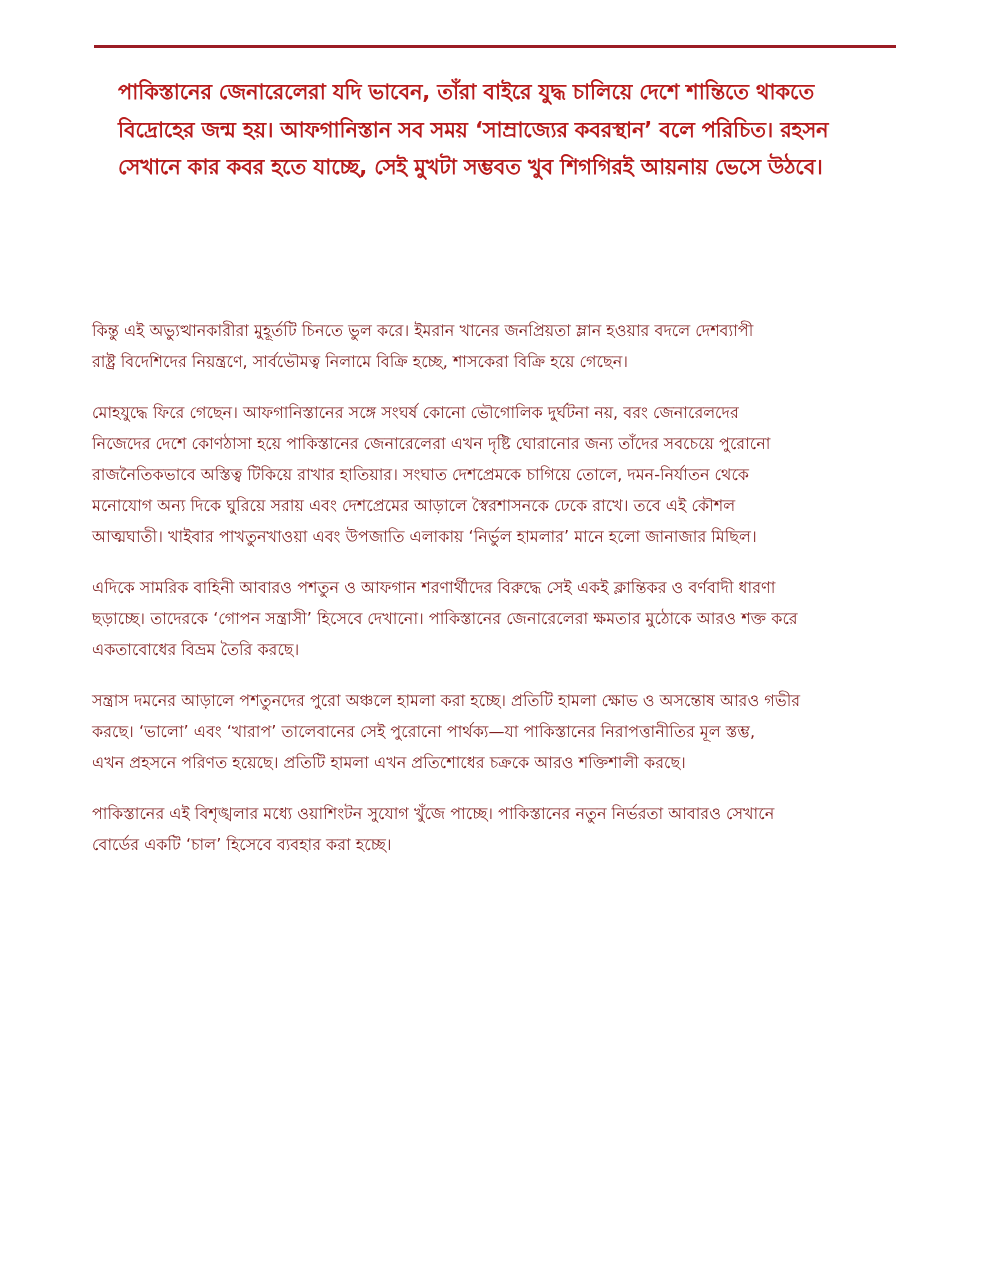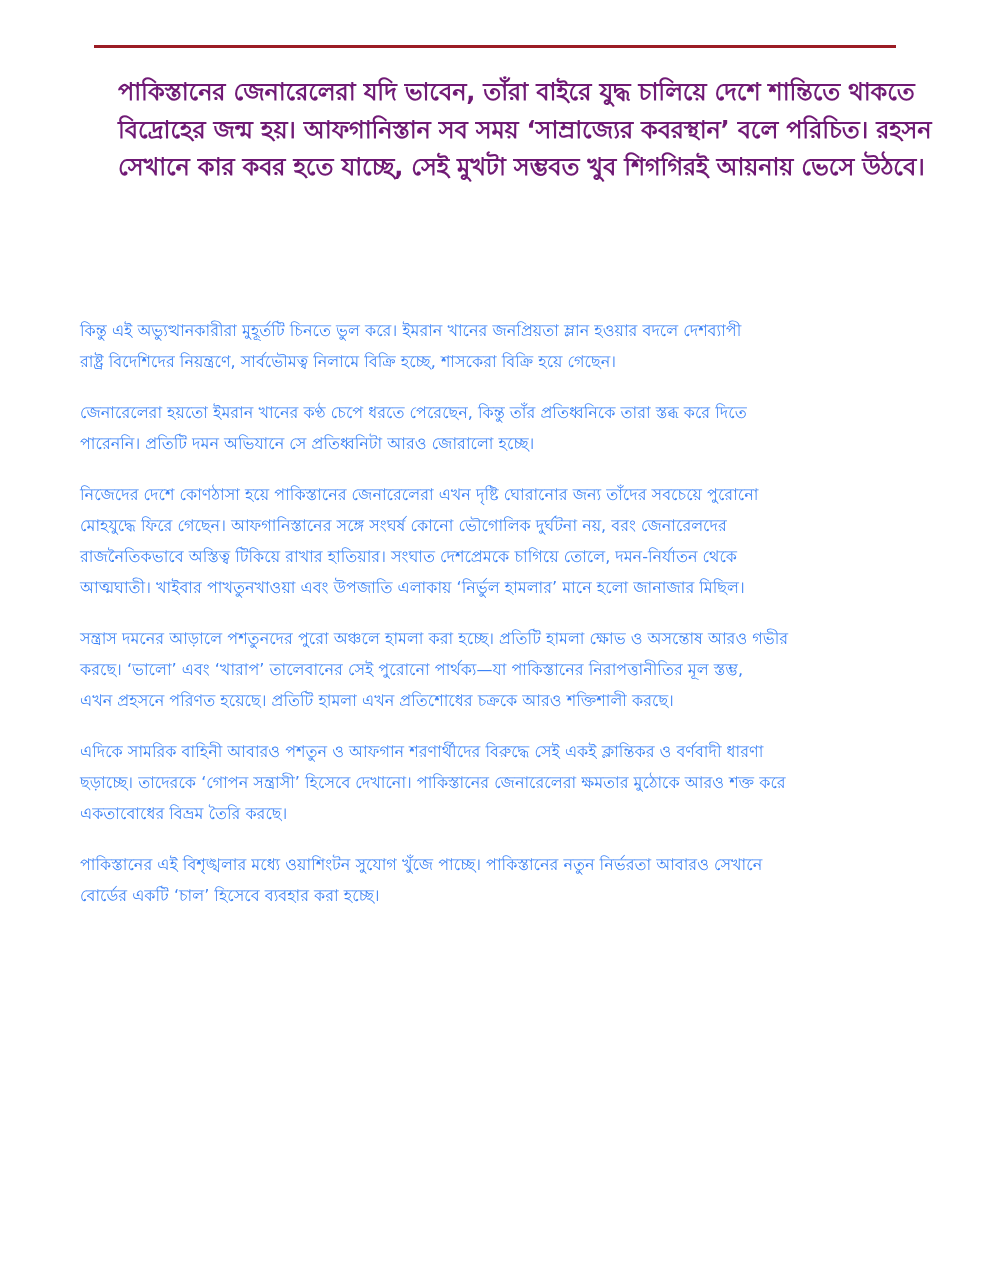--- a/index.html
+++ b/index.html
@@ -22,36 +22,36 @@
       width: 802px;
       height: 3px;
       background: #9b1c24;
     }
     .pull-quote {
       position: absolute;
       left: 118px;
       top: 74px;
       width: 760px;
       font-weight: bold;
-      font-size: 24px;
+      font-size: 21px;
       line-height: 37.5px;
-      color: #701a75;
+      color: #b91c1c;
       letter-spacing: -0.2px;
     }
     .pull-quote .line {
       display: block;
       white-space: nowrap;
     }
     .body-text {
       position: absolute;
-      left: 80px;
+      left: 92px;
       top: 315px;
       width: 850px;
       font-size: 16px;
-      color: #3b82f6;
+      color: #7f1d1d;
     }
     .para {
       margin: 0 0 20px 0;
       line-height: 31px;
     }
     .para .line {
       display: block;
       white-space: nowrap;
     }
   </style>
@@ -65,36 +65,33 @@
   <span class="line">বিদ্রোহের জন্ম হয়। আফগানিস্তান সব সময় ‘সাম্রাজ্যের কবরস্থান’ বলে পরিচিত। রহসন</span>
   <span class="line">সেখানে কার কবর হতে যাচ্ছে, সেই মুখটা সম্ভবত খুব শিগগিরই আয়নায় ভেসে উঠবে।</span>
 </div>
 
 <div class="body-text">
   <p class="para">
     <span class="line">কিন্তু এই অভ্যুত্থানকারীরা মুহূর্তটি চিনতে ভুল করে। ইমরান খানের জনপ্রিয়তা ম্লান হওয়ার বদলে দেশব্যাপী</span>
     <span class="line">রাষ্ট্র বিদেশিদের নিয়ন্ত্রণে, সার্বভৌমত্ব নিলামে বিক্রি হচ্ছে, শাসকেরা বিক্রি হয়ে গেছেন।</span>
   </p>
   <p class="para">
-    <span class="line">জেনারেলেরা হয়তো ইমরান খানের কণ্ঠ চেপে ধরতে পেরেছেন, কিন্তু তাঁর প্রতিধ্বনিকে তারা স্তব্ধ করে দিতে</span>
-    <span class="line">পারেননি। প্রতিটি দমন অভিযানে সে প্রতিধ্বনিটা আরও জোরালো হচ্ছে।</span>
+    <span class="line">মোহযুদ্ধে ফিরে গেছেন। আফগানিস্তানের সঙ্গে সংঘর্ষ কোনো ভৌগোলিক দুর্ঘটনা নয়, বরং জেনারেলদের</span>
+    <span class="line">নিজেদের দেশে কোণঠাসা হয়ে পাকিস্তানের জেনারেলেরা এখন দৃষ্টি ঘোরানোর জন্য তাঁদের সবচেয়ে পুরোনো</span>
+    <span class="line">রাজনৈতিকভাবে অস্তিত্ব টিকিয়ে রাখার হাতিয়ার। সংঘাত দেশপ্রেমকে চাগিয়ে তোলে, দমন-নির্যাতন থেকে</span>
+    <span class="line">মনোযোগ অন্য দিকে ঘুরিয়ে সরায় এবং দেশপ্রেমের আড়ালে স্বৈরশাসনকে ঢেকে রাখে। তবে এই কৌশল</span>
+    <span class="line">আত্মঘাতী। খাইবার পাখতুনখাওয়া এবং উপজাতি এলাকায় ‘নির্ভুল হামলার’ মানে হলো জানাজার মিছিল।</span>
   </p>
   <p class="para">
-    <span class="line">নিজেদের দেশে কোণঠাসা হয়ে পাকিস্তানের জেনারেলেরা এখন দৃষ্টি ঘোরানোর জন্য তাঁদের সবচেয়ে পুরোনো</span>
-    <span class="line">মোহযুদ্ধে ফিরে গেছেন। আফগানিস্তানের সঙ্গে সংঘর্ষ কোনো ভৌগোলিক দুর্ঘটনা নয়, বরং জেনারেলদের</span>
-    <span class="line">রাজনৈতিকভাবে অস্তিত্ব টিকিয়ে রাখার হাতিয়ার। সংঘাত দেশপ্রেমকে চাগিয়ে তোলে, দমন-নির্যাতন থেকে</span>
-    <span class="line">আত্মঘাতী। খাইবার পাখতুনখাওয়া এবং উপজাতি এলাকায় ‘নির্ভুল হামলার’ মানে হলো জানাজার মিছিল।</span>
+    <span class="line">এদিকে সামরিক বাহিনী আবারও পশতুন ও আফগান শরণার্থীদের বিরুদ্ধে সেই একই ক্লান্তিকর ও বর্ণবাদী ধারণা</span>
+    <span class="line">ছড়াচ্ছে। তাদেরকে ‘গোপন সন্ত্রাসী’ হিসেবে দেখানো। পাকিস্তানের জেনারেলেরা ক্ষমতার মুঠোকে আরও শক্ত করে</span>
+    <span class="line">একতাবোধের বিভ্রম তৈরি করছে।</span>
   </p>
   <p class="para">
     <span class="line">সন্ত্রাস দমনের আড়ালে পশতুনদের পুরো অঞ্চলে হামলা করা হচ্ছে। প্রতিটি হামলা ক্ষোভ ও অসন্তোষ আরও গভীর</span>
     <span class="line">করছে। ‘ভালো’ এবং ‘খারাপ’ তালেবানের সেই পুরোনো পার্থক্য—যা পাকিস্তানের নিরাপত্তানীতির মূল স্তম্ভ,</span>
     <span class="line">এখন প্রহসনে পরিণত হয়েছে। প্রতিটি হামলা এখন প্রতিশোধের চক্রকে আরও শক্তিশালী করছে।</span>
-  </p>
-  <p class="para">
-    <span class="line">এদিকে সামরিক বাহিনী আবারও পশতুন ও আফগান শরণার্থীদের বিরুদ্ধে সেই একই ক্লান্তিকর ও বর্ণবাদী ধারণা</span>
-    <span class="line">ছড়াচ্ছে। তাদেরকে ‘গোপন সন্ত্রাসী’ হিসেবে দেখানো। পাকিস্তানের জেনারেলেরা ক্ষমতার মুঠোকে আরও শক্ত করে</span>
-    <span class="line">একতাবোধের বিভ্রম তৈরি করছে।</span>
   </p>
   <p class="para">
     <span class="line">পাকিস্তানের এই বিশৃঙ্খলার মধ্যে ওয়াশিংটন সুযোগ খুঁজে পাচ্ছে। পাকিস্তানের নতুন নির্ভরতা আবারও সেখানে</span>
     <span class="line">বোর্ডের একটি ‘চাল’ হিসেবে ব্যবহার করা হচ্ছে।</span>
   </p>
 </div>
 
 </body></html>

